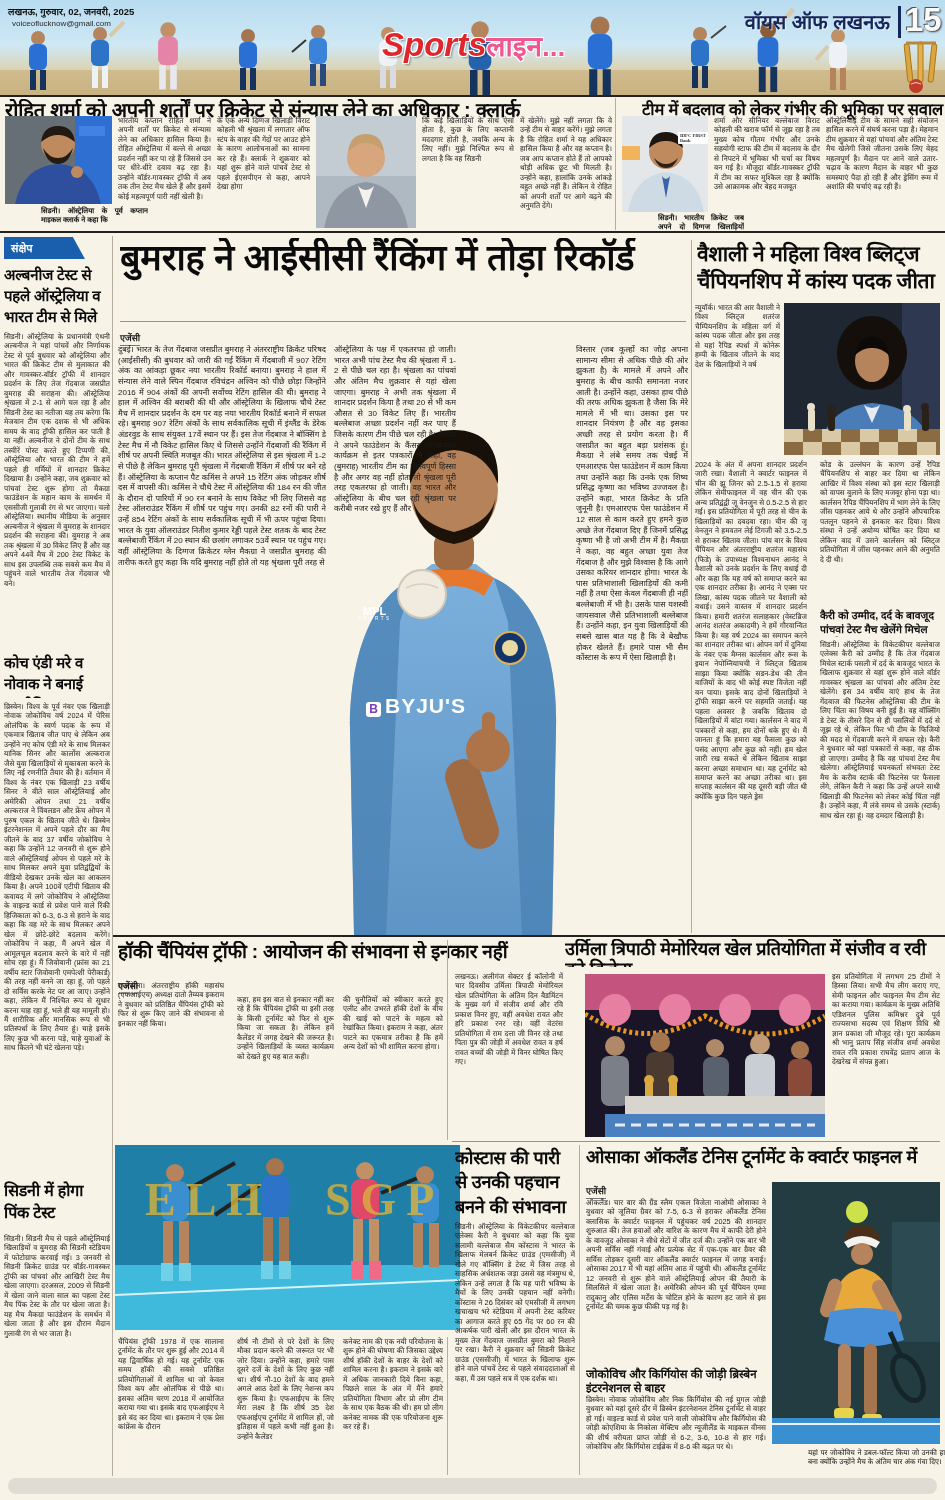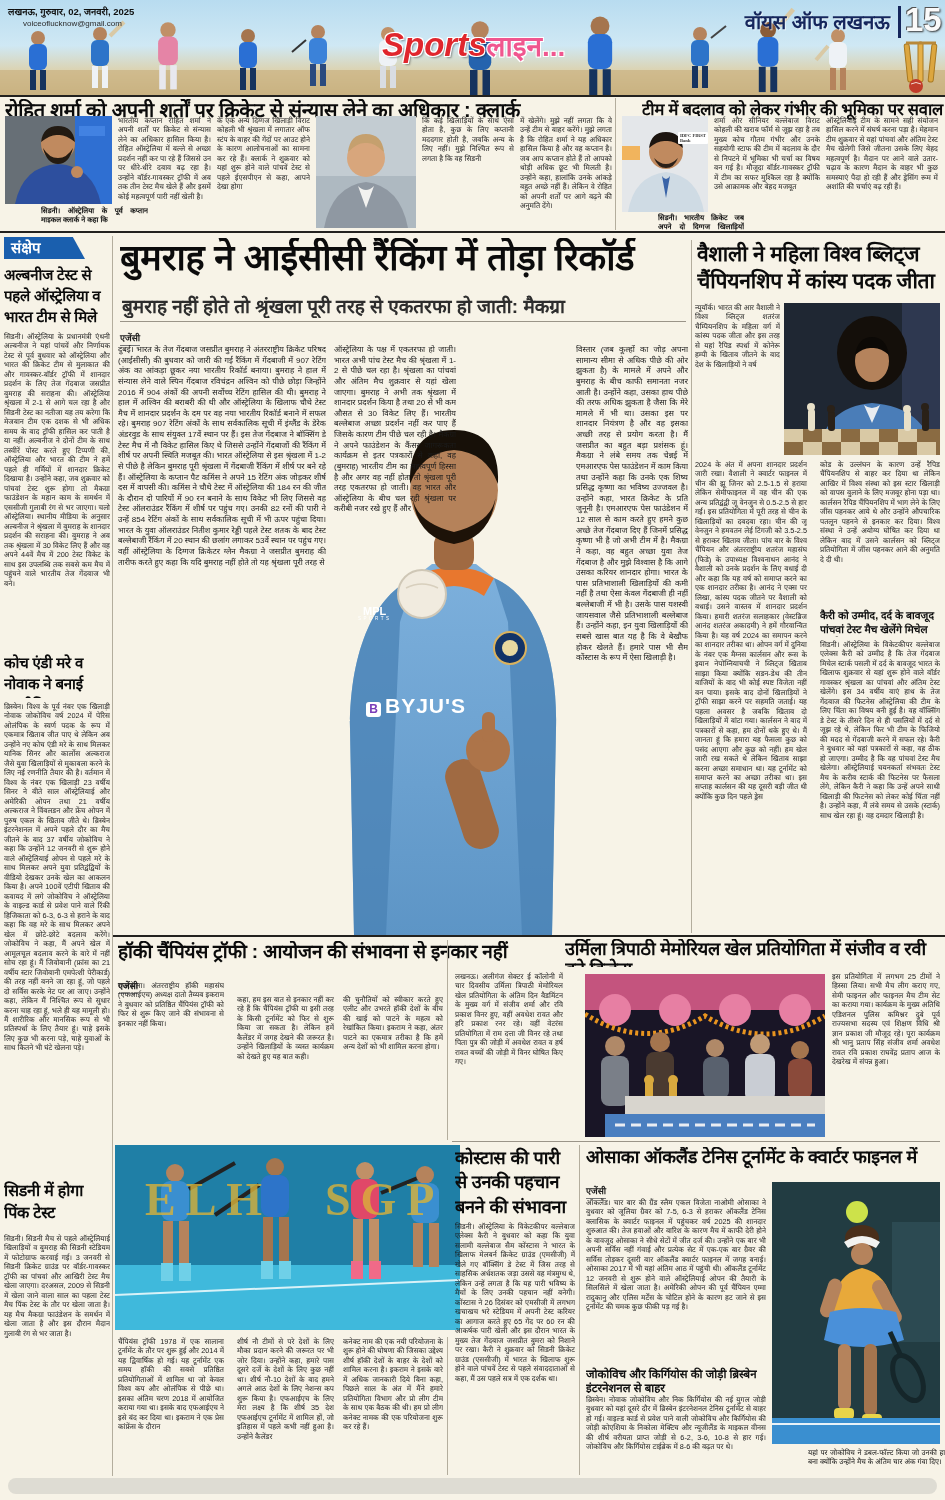--- a/index.html
+++ b/index.html
@@ -10,21 +10,21 @@
   .hl{font-weight:900;color:#0b0b0b;line-height:1.12;overflow:hidden;letter-spacing:-0.2px;}
   .sub{font-weight:700;color:#2d2d2d;overflow:hidden;}
   .cap{font-size:7.2px;font-weight:700;line-height:1.28;text-align:justify;color:#101010;overflow:hidden;margin-left:36px;}
   .byline{font-size:9px;font-weight:700;color:#1d1d1d;border-bottom:1px solid #777;display:inline-block;padding-bottom:1px;}
   .vr{background:#b3ad9d;width:1px;}
   .hrD{background:#23221f;}
   .hrL{background:#9a9488;height:1px;}
   .photo{overflow:hidden;background:#888;font-family:Liberation Serif, serif;}
   .cutout{overflow:visible;background:transparent;}
   .brandbar{background:#15265c;}
-  .tag{background:#1a5fae;color:#fff;font-weight:900;font-size:15px;line-height:22px;padding-left:7px;clip-path:polygon(0 0,85% 0,100% 100%,0 100%);}
+  .tag{background:#1a5fae;color:#fff;font-weight:900;font-size:11px;line-height:22px;padding-left:7px;clip-path:polygon(0 0,85% 0,100% 100%,0 100%);}
   .masth{background:linear-gradient(#b8dcf0 0%,#cfe8f4 48%,#ddd0a8 78%,#cab684 100%);}
   .sportsred{font-style:italic;font-weight:900;font-size:33px;color:#e0262d;text-shadow:1px 1px 0 #fff,-1px -1px 0 #fff,1px -1px 0 #fff,-1px 1px 0 #fff,2px 2px 2px rgba(0,0,0,.35);}
   .sportspink{font-weight:900;font-size:28px;color:#f0568f;text-shadow:1px 1px 0 #fff,-1px -1px 0 #fff,1px -1px 0 #fff,-1px 1px 0 #fff;}
   .boardltr{font-weight:900;color:#d9b23a;opacity:.8;letter-spacing:10px;}
   .jersey-byjus{color:#fff;font-weight:900;font-size:21px;letter-spacing:1px;}
   .jersey-mpl{color:#fff;font-weight:900;font-size:11px;line-height:1;text-align:center;}
   .jersey-mpl small{display:block;font-size:4.5px;letter-spacing:2.5px;font-weight:400;}
   .bsq{display:inline-block;width:15px;height:15px;background:#fff;border-radius:3px;color:#7a3db8;font-weight:900;font-size:12px;text-align:center;line-height:15px;margin-right:4px;}
   .banklbl{background:#fff;color:#333;font-size:4.6px;font-weight:700;line-height:1.1;padding:1px 2px;border-radius:1px;}
 </style>
@@ -102,21 +102,21 @@
         </g>
       <g transform="translate(838,36)">
           <circle r="7" fill="#c09067"></circle>
           <rect x="-9" y="6" width="18" height="26" rx="6" fill="#eef2f6"></rect>
           <rect x="-8" y="32" width="6" height="22" fill="#b5835c"></rect>
           <rect x="2" y="32" width="6" height="22" fill="#b5835c"></rect>
           <line x1="-10" y1="10" x2="-22" y2="24" stroke="#d9c9a5" stroke-width="4"></line>
         </g>
     </svg>
     <div class="abs" style="left:8px;top:5px;font-size:9.5px;font-weight:700;color:#101010;">लखनऊ, गुरुवार, 02, जनवरी, 2025</div>
-    <div class="abs" style="left:23px;top:19px;font-size:8px;color:#2a2a2a;">voiceoflucknow@gmail.com</div>
+    <div class="abs" style="left:12px;top:19px;font-size:8px;color:#2a2a2a;">voiceoflucknow@gmail.com</div>
     <div class="abs" style="left:382px;top:26px;white-space:nowrap;">
       <span class="sportsred">Sports</span><span class="sportspink">लाइन...</span>
     </div>
     <div class="abs" style="left:735px;top:8px;width:155px;text-align:right;font-size:20px;font-weight:900;color:#15265c;text-shadow:1px 1px 0 rgba(255,255,255,.6);">वॉयस ऑफ लखनऊ</div>
     <div class="abs brandbar" style="left:898px;top:6px;width:3px;height:32px;"></div>
     <div class="abs" style="left:905px;top:1px;font-size:33px;font-weight:900;color:#fafafa;text-shadow:1px 1px 2px #333,-1px -1px 0 #555;">15</div>
     <svg class="abs" style="left:900px;top:40px;" width="42" height="54" viewBox="0 0 42 54">
       <rect x="6" y="4" width="5" height="38" rx="2" fill="#dca63f" stroke="#a87820" stroke-width="1" transform="rotate(-6 8 23)"></rect>
       <rect x="18" y="2" width="5" height="40" rx="2" fill="#e6b14a" stroke="#a87820" stroke-width="1"></rect>
       <rect x="30" y="4" width="5" height="38" rx="2" fill="#dca63f" stroke="#a87820" stroke-width="1" transform="rotate(6 32 23)"></rect>
@@ -178,21 +178,20 @@
   <div class="abs tag" style="left:4px;top:237px;width:74px;height:22px;">संक्षेप</div>
   <div class="abs hl" style="left:4px;top:264px;width:106px;height:64px;font-size:15px;line-height:1.4;">अल्बनीज टेस्ट से पहले ऑस्ट्रेलिया व भारत टीम से मिले</div>
   <div class="abs bd7" style="left:4px;top:332px;width:106px;height:316px;">सिडनी। ऑस्ट्रेलिया के प्रधानमंत्री एंथनी अल्बनीज ने यहां पांचवें और निर्णायक टेस्ट से पूर्व बुधवार को ऑस्ट्रेलिया और भारत की क्रिकेट टीम से मुलाकात की और गावस्कर-बॉर्डर ट्रॉफी में शानदार प्रदर्शन के लिए तेज गेंदबाज जसप्रीत बुमराह की सराहना की। ऑस्ट्रेलिया श्रृंखला में 2-1 से आगे चल रहा है और सिडनी टेस्ट का नतीजा यह तय करेगा कि मेजबान टीम एक दशक से भी अधिक समय के बाद ट्रॉफी हासिल कर पाती है या नहीं। अल्बनीज ने दोनों टीम के साथ तस्वीरें पोस्ट करते हुए टिप्पणी की, ऑस्ट्रेलिया और भारत की टीम ने हमें पहले ही गर्मियों में शानदार क्रिकेट दिखाया है। उन्होंने कहा, जब शुक्रवार को पांचवां टेस्ट शुरू होगा तो मैकग्रा फाउंडेशन के महान काम के समर्थन में एससीजी गुलाबी रंग से भर जाएगा। चलो ऑस्ट्रेलिया। स्थानीय मीडिया के अनुसार अल्बनीज ने श्रृंखला में बुमराह के शानदार प्रदर्शन की सराहना की। बुमराह ने अब तक श्रृंखला में 30 विकेट लिए हैं और वह अपने 44वें मैच में 200 टेस्ट विकेट के साथ इस उपलब्धि तक सबसे कम मैच में पहुंचने वाले भारतीय तेज गेंदबाज भी बने।</div>
   <div class="abs hl" style="left:4px;top:652px;width:106px;height:46px;font-size:15px;line-height:1.4;">कोच एंडी मरे व नोवाक ने बनाई रणनीति</div>
   <div class="abs bd7" style="left:4px;top:702px;width:106px;height:474px;">ब्रिस्बेन। विश्व के पूर्व नंबर एक खिलाड़ी नोवाक जोकोविच वर्ष 2024 में पेरिस ओलंपिक के स्वर्ण पदक के रूप में एकमात्र खिताब जीत पाए थे लेकिन अब उन्होंने नए कोच एंडी मरे के साथ मिलकर यानिक सिनर और कार्लोस अल्कराज जैसे युवा खिलाड़ियों से मुकाबला करने के लिए नई रणनीति तैयार की है। वर्तमान में विश्व के नंबर एक खिलाड़ी 23 वर्षीय सिनर ने बीते साल ऑस्ट्रेलियाई और अमेरिकी ओपन तथा 21 वर्षीय अल्कराज ने विंबलडन और फ्रेंच ओपन में पुरुष एकल के खिताब जीते थे। ब्रिस्बेन इंटरनेशनल में अपने पहले दौर का मैच जीतने के बाद 37 वर्षीय जोकोविच ने कहा कि उन्होंने 12 जनवरी से शुरू होने वाले ऑस्ट्रेलियाई ओपन से पहले मरे के साथ मिलकर अपने युवा प्रतिद्वंद्वियों के वीडियो देखकर उनके खेल का आकलन किया है। अपने 100वें एटीपी खिताब की कवायद में लगे जोकोविच ने ऑस्ट्रेलिया के वाइल्ड कार्ड से प्रवेश पाने वाले रिंकी हिजिकाता को 6-3, 6-3 से हराने के बाद कहा कि वह मरे के साथ मिलकर अपने खेल में छोटे-छोटे बदलाव करेंगे। जोकोविच ने कहा, मैं अपने खेल में आमूलचूल बदलाव करने के बारे में नहीं सोच रहा हूं। मैं जिवोबानी (फ्रांस का 21 वर्षीय स्टार जिवोबानी एमपेत्शी पेरीकार्ड) की तरह नहीं बनने जा रहा हूं, जो पहले दो सर्विस करके नेट पर आ जाए। उन्होंने कहा, लेकिन मैं निश्चित रूप से सुधार करना चाह रहा हूं, भले ही यह मामूली हो। मैं शारीरिक और मानसिक रूप से भी प्रतिस्पर्धा के लिए तैयार हूं। चाहे इसके लिए कुछ भी करना पड़े, चाहे युवाओं के साथ कितने भी घंटे खेलना पड़े।</div>
   <div class="abs hl" style="left:4px;top:1180px;width:106px;height:50px;font-size:16px;line-height:1.4;">सिडनी में होगा पिंक टेस्ट</div>
   <div class="abs bd7" style="left:4px;top:1234px;width:106px;height:240px;">सिडनी। सिडनी मैच से पहले ऑस्ट्रेलियाई खिलाड़ियों व बुमराह की सिडनी स्टेडियम में फोटोग्राफ करवाई गई। 3 जनवरी से सिडनी क्रिकेट ग्राउंड पर बॉर्डर-गावस्कर ट्रॉफी का पांचवां और आखिरी टेस्ट मैच खेला जाएगा। दरअसल, 2009 से सिडनी में खेला जाने वाला साल का पहला टेस्ट मैच पिंक टेस्ट के तौर पर खेला जाता है। यह मैच मैकग्रा फाउंडेशन के समर्थन में खेला जाता है और इस दौरान मैदान गुलाबी रंग से भर जाता है।</div>
   <div class="abs vr" style="left:112px;top:236px;height:1240px;"></div>
 
   <div class="abs hl" style="left:120px;top:238px;width:566px;height:50px;font-size:36px;">बुमराह ने आईसीसी रैंकिंग में तोड़ा रिकॉर्ड</div>
-  <div class="abs sub" style="left:122px;top:293px;width:560px;height:25px;font-size:19px;">बुमराह नहीं होते तो श्रृंखला पूरी तरह से एकतरफा हो जाती: मैकग्रा</div>
   <div class="abs hrL" style="left:120px;top:321px;width:566px;"></div>
   <div class="abs" style="left:120px;top:327px;"><span class="byline">एजेंसी</span></div>
 
   <div class="abs cutout" style="left:336px;top:398px;width:232px;height:537px;z-index:1;">
     <svg width="232" height="537" viewBox="0 0 232 537">
       <defs>
           <linearGradient id="jg" x1="0" y1="0" x2="0" y2="1">
             <stop offset="0" stop-color="#7db0dc"></stop>
             <stop offset="1" stop-color="#5d95c6"></stop>
           </linearGradient>

